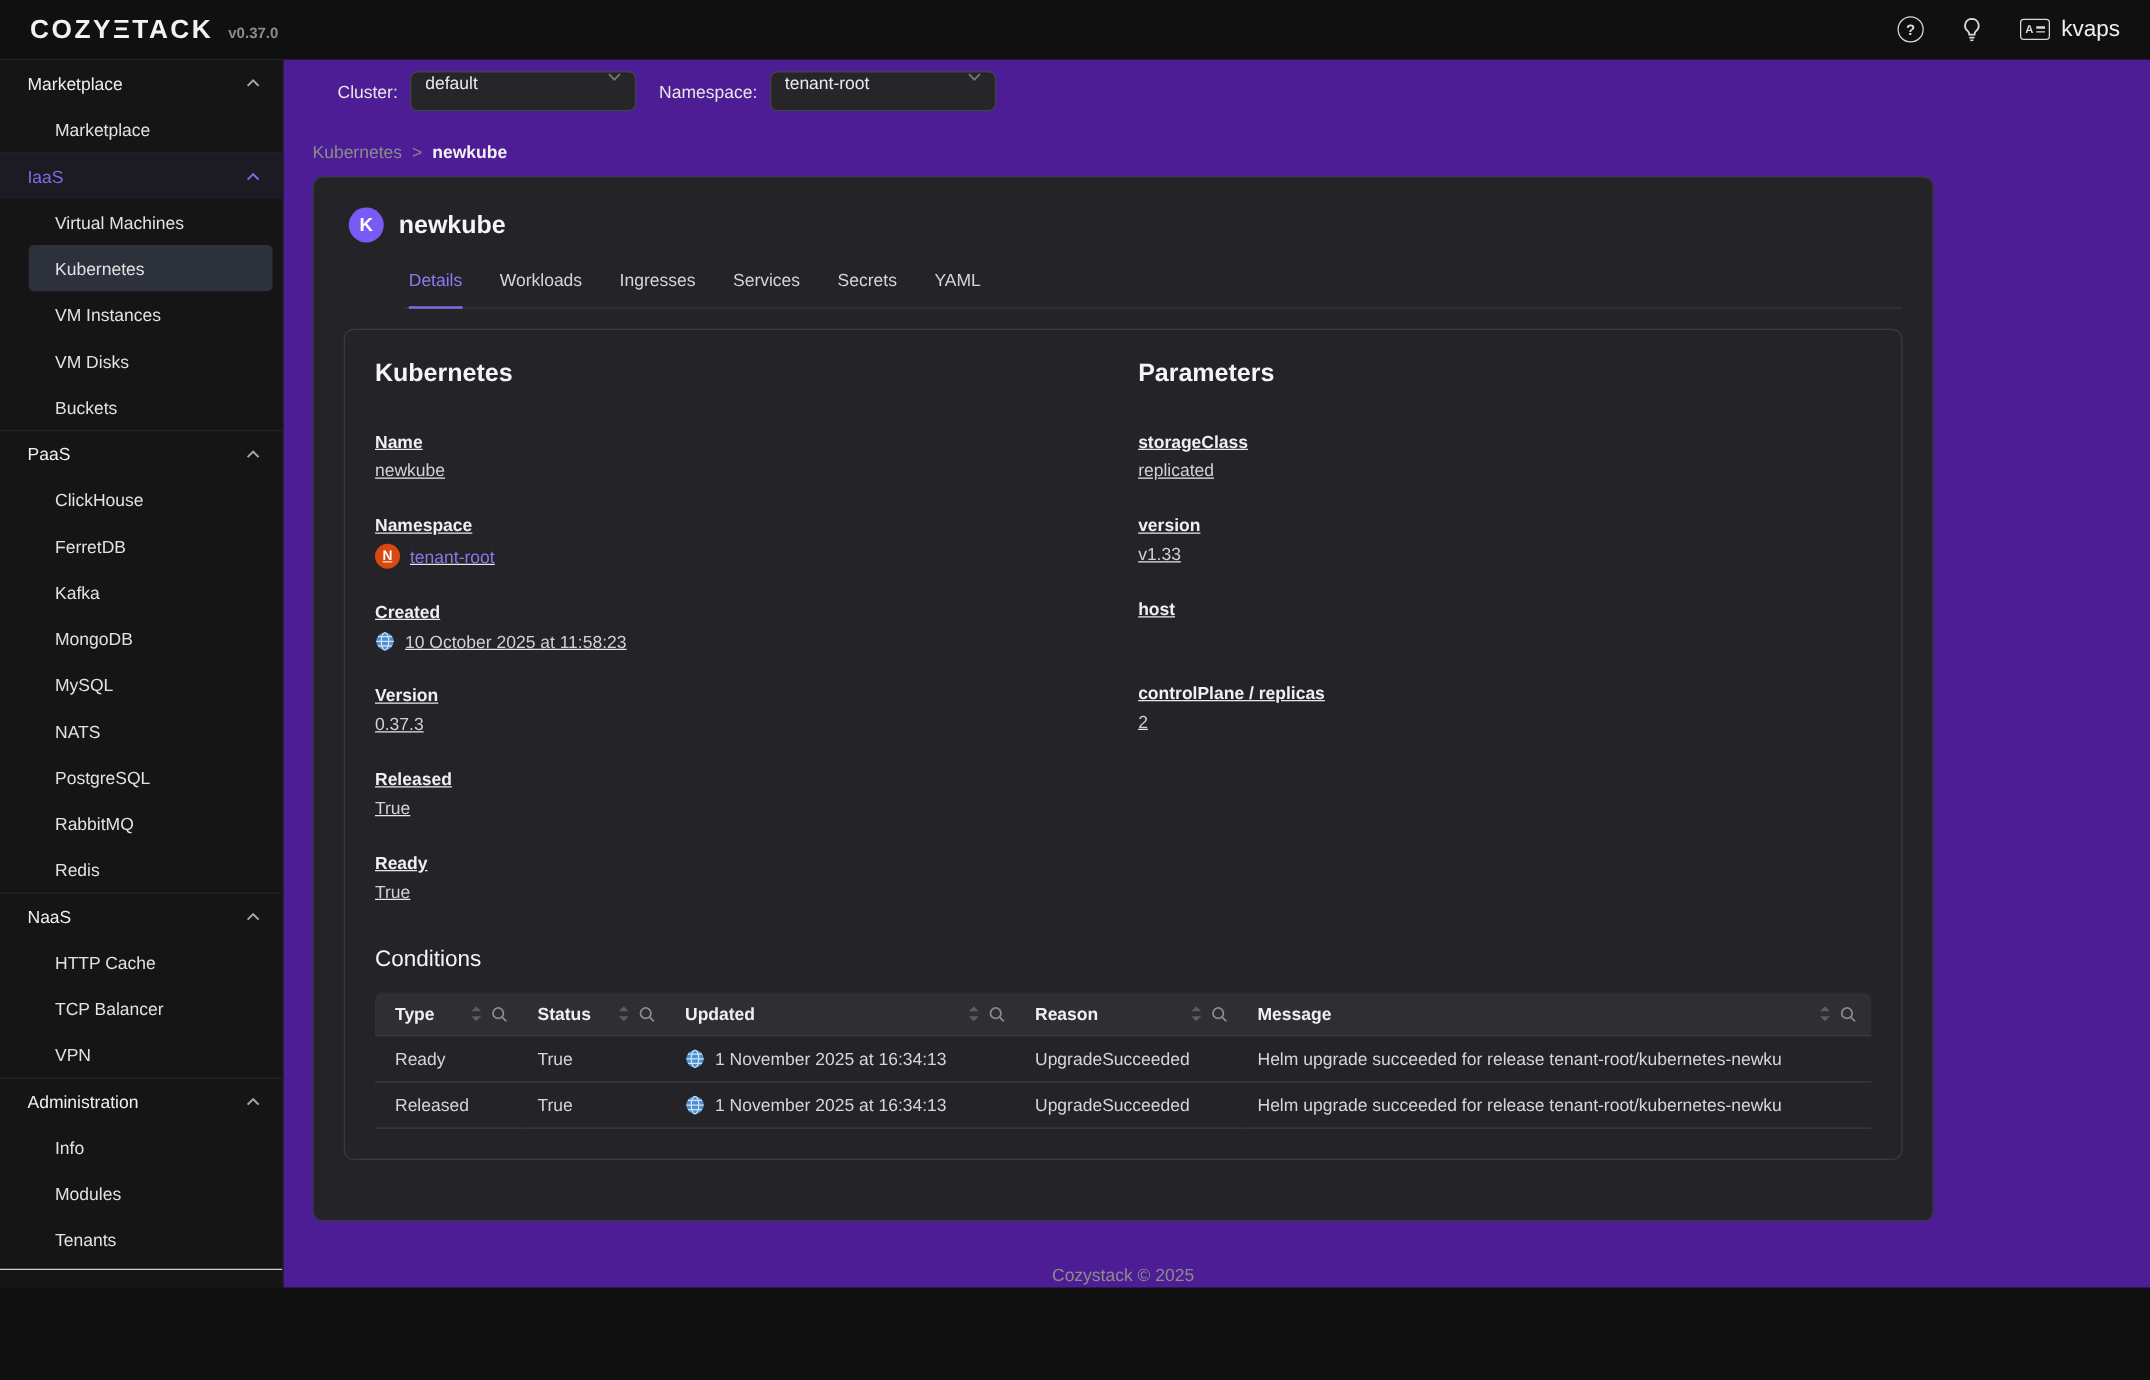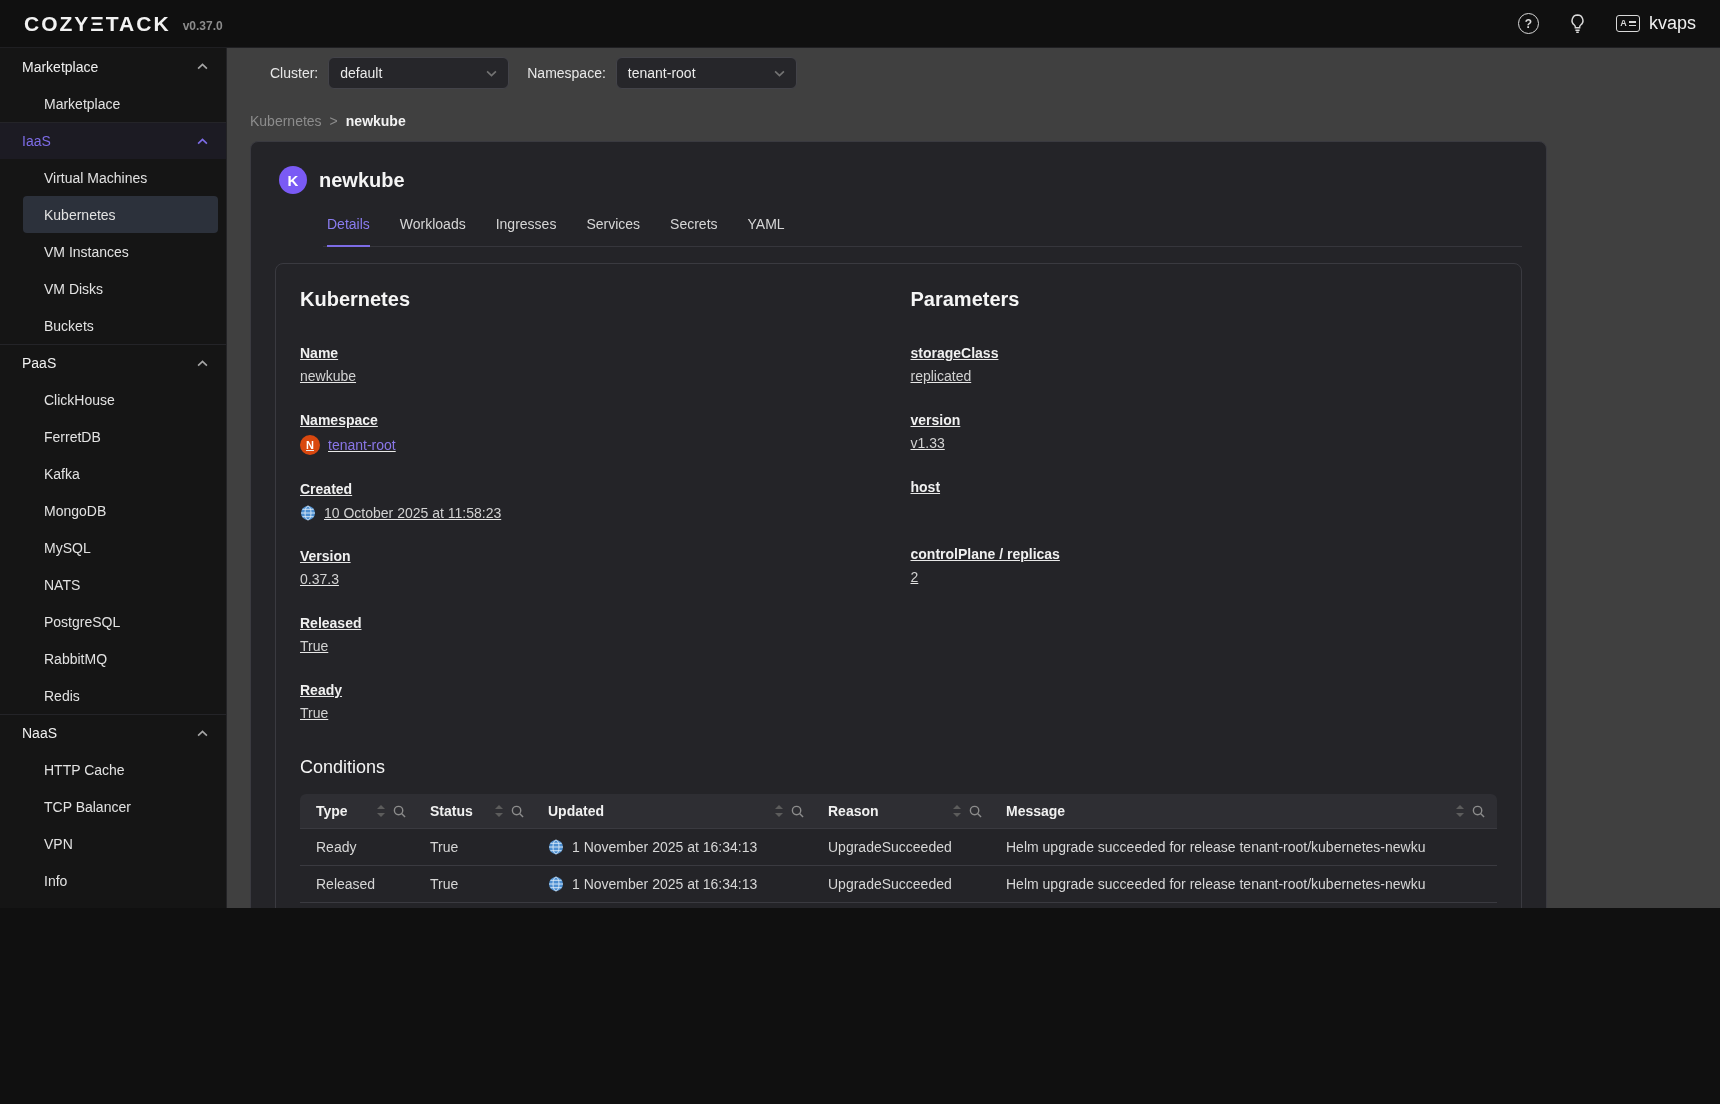--- a/index.html
+++ b/index.html
@@ -2,21 +2,21 @@
 <html><head>
 <meta charset="utf-8">
 <style>
   * { box-sizing: border-box; margin: 0; padding: 0; }
   html, body { background: #101010; }
   body {
     width: 1720px; height: 1104px; overflow: hidden;
     font-family: "Liberation Sans", "DejaVu Sans", sans-serif;
     color: #e8e8e8; font-size: 14px;
   }
-  .app { display: grid; width: 1720px; height: 908px;
+  .app { display: grid; width: 1720px; height: 1030px;
          grid-template-columns: 227px 1fr; grid-template-rows: 48px 1fr; }
 
   
   .topbar {
     grid-column: 1 / 3; display: flex; align-items: center;
     background: #101010; padding: 0 24px; border-bottom: 1px solid #1f1f22;
   }
   .logo { font-size: 21px; font-weight: 700; letter-spacing: 2px; color: #f2f2f2; }
   .version { font-size: 12px; font-weight: 700; color: #8c8c8c; margin-left: 12px; margin-top: 4px; }
   .top-actions { margin-left: auto; display: flex; align-items: center; gap: 30px; }
@@ -47,26 +47,26 @@
   .side-item {
     height: 37px; display: flex; align-items: center;
     padding-left: 44px; color: #e2e2e2; cursor: pointer; font-size: 14px;
   }
   .side-item.selected {
     margin: 0 8px 0 23px; padding-left: 21px; border-radius: 4px; background: #2c313b;
   }
   .side-bottom-line { height: 1px; background: #cfcfcf; margin-top: 5px; }
 
   
-  .content { grid-row: 2; background: #404040; overflow: hidden; }
+  .content { grid-row: 2; background: #4c1d95; overflow: hidden; }
   .toolbar { display: flex; align-items: center; margin: 9px 0 0 43px; }
   .toolbar-label { color: #e8e8e8; margin-right: 10px; }
   .select {
     width: 181px; height: 32px; background: #26262a; border: 1px solid #434349;
-    border-radius: 6px; display: flex; align-items: center; justify-content: space-between;
+    border-radius: 6px; display: flex; align-items: flex-start; justify-content: space-between;
     padding: 0 11px; cursor: pointer; color: #eaeaea;
   }
   .select.cluster { margin-right: 18px; }
   .breadcrumb { margin: 24px 0 0 23px; display: flex; align-items: center; gap: 8px; }
   .crumb-parent { color: #8c8c8c; cursor: pointer; }
   .crumb-sep { color: #8c8c8c; }
   .crumb-current { color: #f2f2f2; font-weight: 600; }
 
   
   .card {
@@ -230,20 +230,26 @@
     <div class="side-item">
       <span>HTTP Cache</span>
     </div>
     <div class="side-item">
       <span>TCP Balancer</span>
     </div>
     <div class="side-item">
       <span>VPN</span>
     </div>
 
+    <div class="side-section bordered">
+      <span>Administration</span>
+      <svg width="11" height="7" viewBox="0 0 10 6">
+          <path d="M1 5 L5 1 L9 5" stroke="#a6a6a6" stroke-width="1.5" fill="none"></path>
+        </svg>
+    </div>
     <div class="side-item">
       <span>Info</span>
     </div>
     <div class="side-item">
       <span>Modules</span>
     </div>
     <div class="side-item">
       <span>Tenants</span>
     </div>
     <div class="side-bottom-line"></div>

